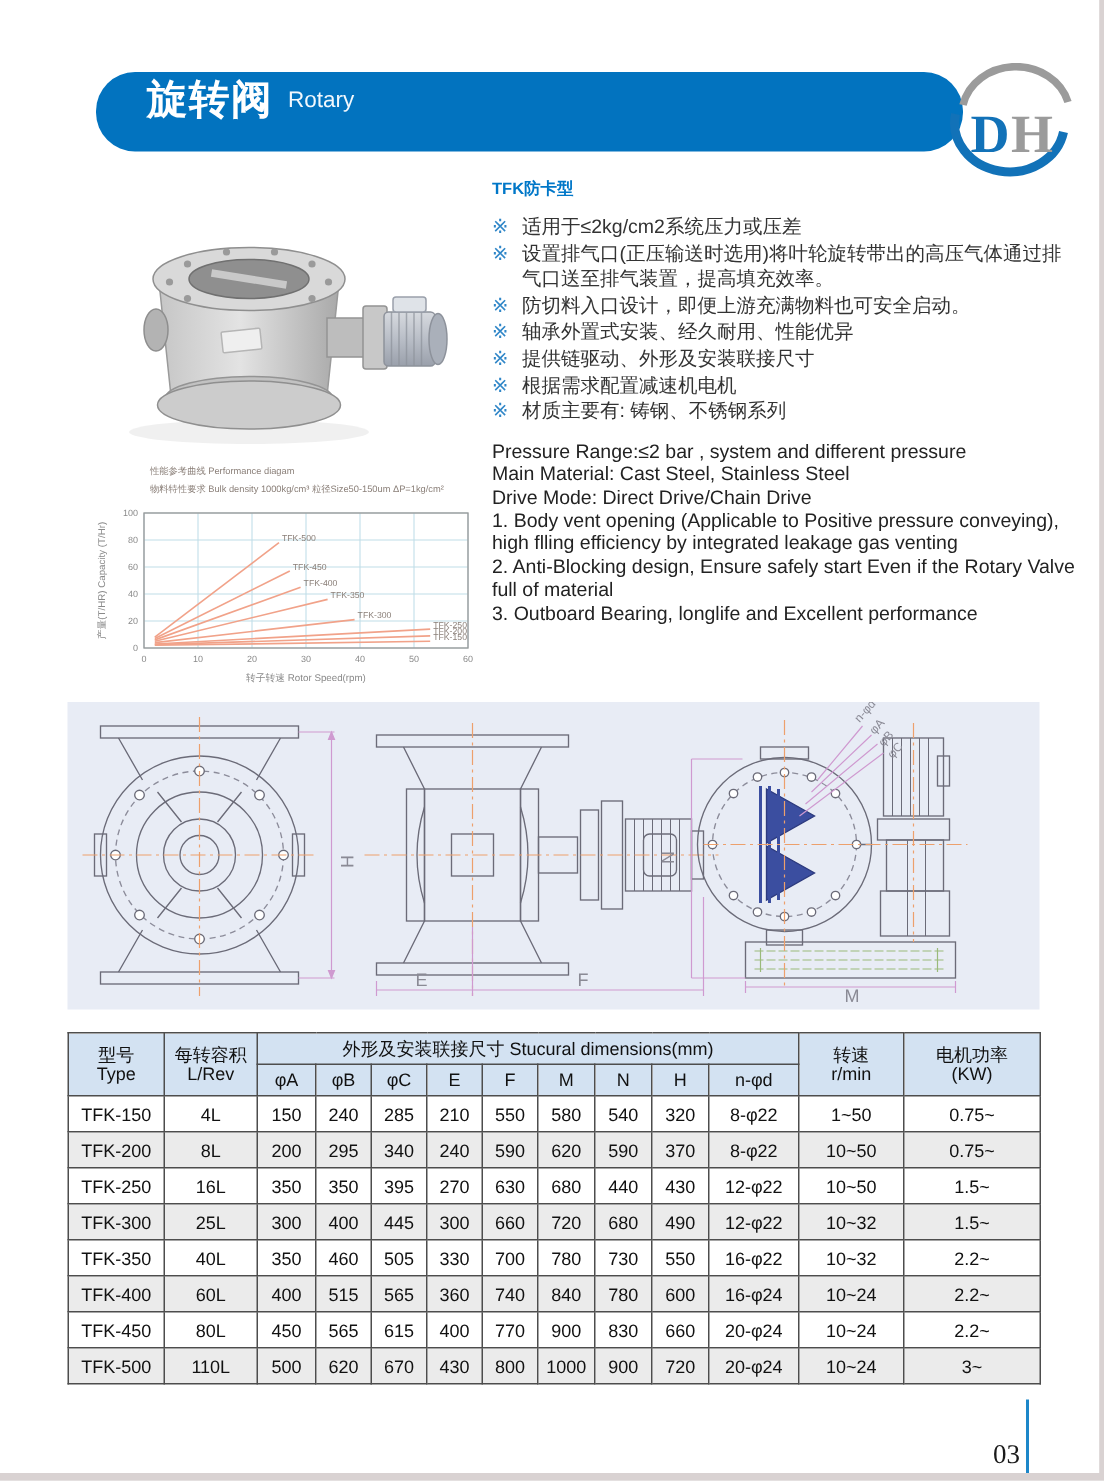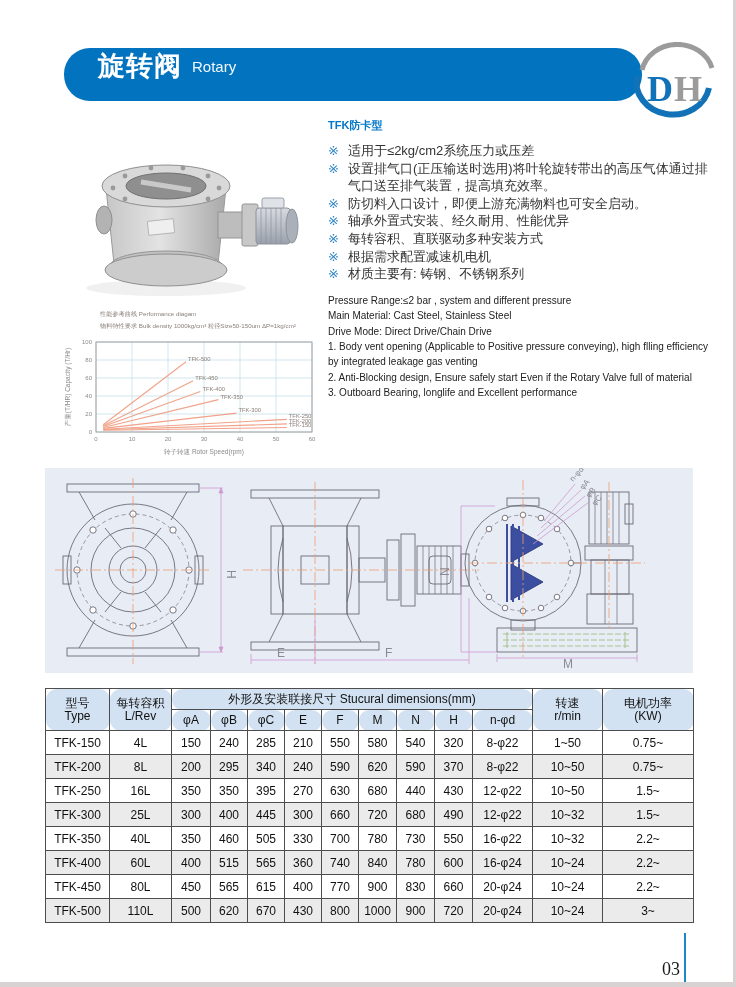--- a/index.html
+++ b/index.html
@@ -26,42 +26,42 @@
 
   .logo{position:absolute;left:626px;top:42px;width:100px;height:80px;}
 
   
   .right-col{position:absolute;left:328px;top:118px;width:392px;}
   .sec-heading{color:#0077c8;font-size:11px;font-weight:bold;margin:0 0 9px 0;}
   .bullets{margin:0 0 10px 0;}
   .bullet{display:flex;font-size:13px;color:#333;line-height:17.6px;}
   .bullet .mark{color:#2f86c8;width:20px;flex:0 0 20px;}
   .bullet .txt{flex:1;}
-  .en-lines{font-size:10px;color:#222;line-height:15.4px;}
+  .en-lines{font-size:13px;color:#222;line-height:15.4px;}
 
   
   .photo{position:absolute;left:56px;top:142px;width:258px;height:160px;}
 
   
   .chart{position:absolute;left:60px;top:304px;width:262px;height:162px;}
 
   
   .drawings{position:absolute;left:45px;top:468px;width:648px;height:205px;background:#e8ecf5;}
 
   
   table.spec{
     position:absolute;left:45px;top:688px;width:648px;
     border-collapse:collapse;table-layout:fixed;
     font-size:12px;color:#111;
   }
   table.spec th,table.spec td{
     border:1px solid #4d4d4d;text-align:center;vertical-align:middle;
     padding:0;font-weight:normal;overflow:hidden;white-space:nowrap;
   }
-  table.spec thead th{background:#d3e2f2;height:20px;line-height:13px;font-size:12px;border-radius:11px;}
+  table.spec thead th{background:#d3e2f2;height:20px;line-height:13px;font-size:12px;}
   table.spec tbody td{height:23px;}
   table.spec tbody tr.alt td{background:#ebebeb;}
 
   
   .pageno{position:absolute;left:650px;top:932px;width:30px;text-align:right;
     font-family:"Liberation Serif","DejaVu Serif",serif;font-weight:normal;font-size:18px;color:#1a1a1a;margin-top:27px;}
   .pageno-line{position:absolute;left:684px;top:933px;width:2px;height:49px;background:#1d87c9;}
 </style>
 </head>
 <body>
@@ -137,21 +137,21 @@
         <div class="bullet">
           <span class="mark">※</span>
           <span class="txt">防切料入口设计，即便上游充满物料也可安全启动。</span>
         </div>
         <div class="bullet">
           <span class="mark">※</span>
           <span class="txt">轴承外置式安装、经久耐用、性能优异</span>
         </div>
         <div class="bullet">
           <span class="mark">※</span>
-          <span class="txt">每转容积、直联驱动多种安装方式</span>
+          <span class="txt">提供链驱动、外形及安装联接尺寸</span>
         </div>
         <div class="bullet">
           <span class="mark">※</span>
           <span class="txt">根据需求配置减速机电机</span>
         </div>
         <div class="bullet">
           <span class="mark">※</span>
           <span class="txt">材质主要有: 铸钢、不锈钢系列</span>
         </div>
       </div>

